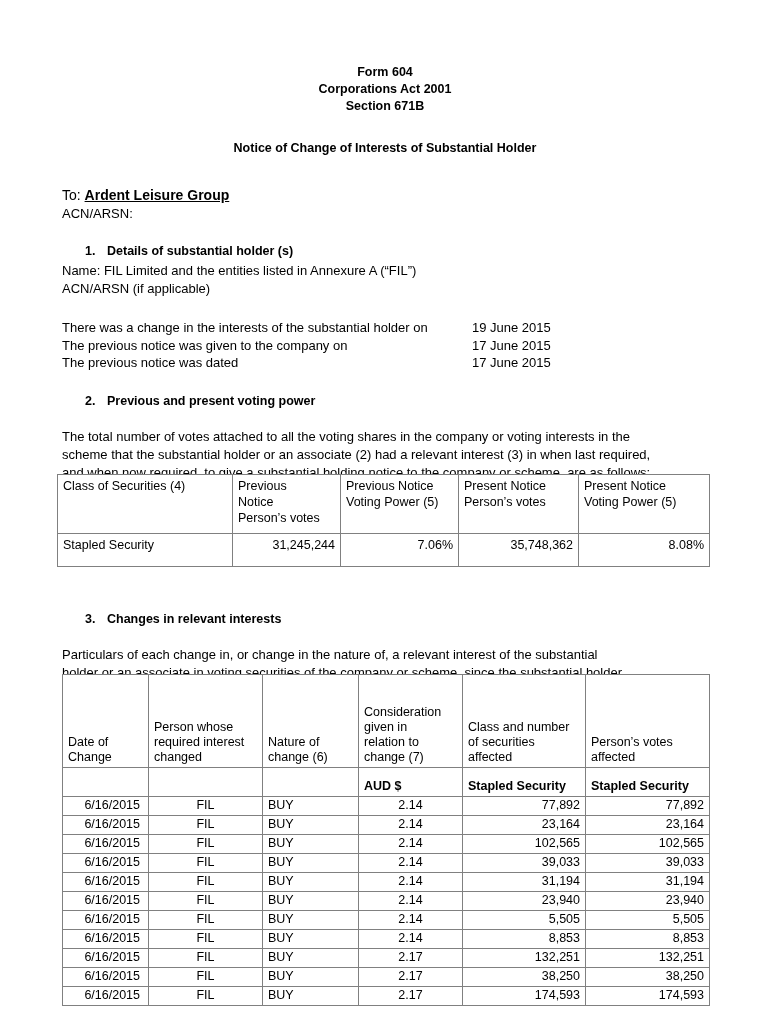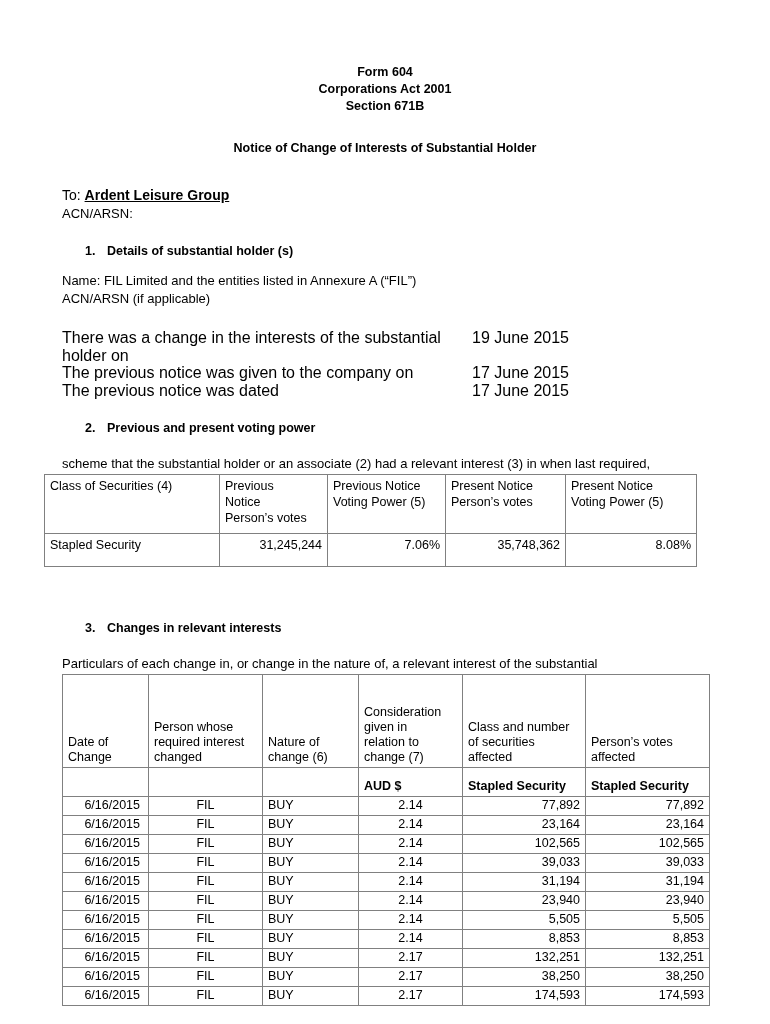--- a/index.html
+++ b/index.html
@@ -67,27 +67,27 @@
     margin-bottom: 0;
   }
   .section-heading .num {
     display: inline-block;
     width: 22px;
   }
 
   .para {
     font-size: 13px;
     line-height: 17.5px;
-    margin-top: 14px;
+    margin-top: 4px;
   }
 
   
   .date-rows {
     margin-top: 22px;
-    font-size: 16px;
+    font-size: 13px;
     line-height: 17.5px;
   }
   .date-row {
     display: flex;
   }
   .date-row .dr-label {
     width: 410px;
     flex: 0 0 410px;
   }
   .date-row .dr-value {
@@ -113,21 +113,21 @@
     padding: 3px 5px;
     vertical-align: top;
     font-weight: normal;
     text-align: left;
     line-height: 16px;
   }
 
   
   #voting-power-table {
     position: absolute;
-    left: 44px;
+    left: 57px;
     top: 474px;
     width: 652px;
   }
   #voting-power-table td { vertical-align: top; }
   #voting-power-table .vp-head td { height: 52px; }
   #voting-power-table .vp-body td { height: 26px; }
   #voting-power-table .num { text-align: right; margin-left: 28px; }
 
   
   #changes-table {
@@ -204,20 +204,21 @@
         <span class="dr-label">The previous notice was dated</span>
         <span class="dr-value">17 June 2015</span>
       </div>
     </div>
 
     <div class="section-heading">
       <span class="num">2.</span><span>Previous and present voting power</span>
     </div>
 
     <div class="para-block">
+      <div>The total number of votes attached to all the voting shares in the company or voting interests in the</div>
       <div>scheme that the substantial holder or an associate (2) had a relevant interest (3) in when last required,</div>
       <div>and when now required, to give a substantial holding notice to the company or scheme, are as follows:</div>
     </div>
 
     <div style="height:108px"></div>
 
     <div class="section-heading">
       <span class="num">3.</span><span>Changes in relevant interests</span>
     </div>
 

